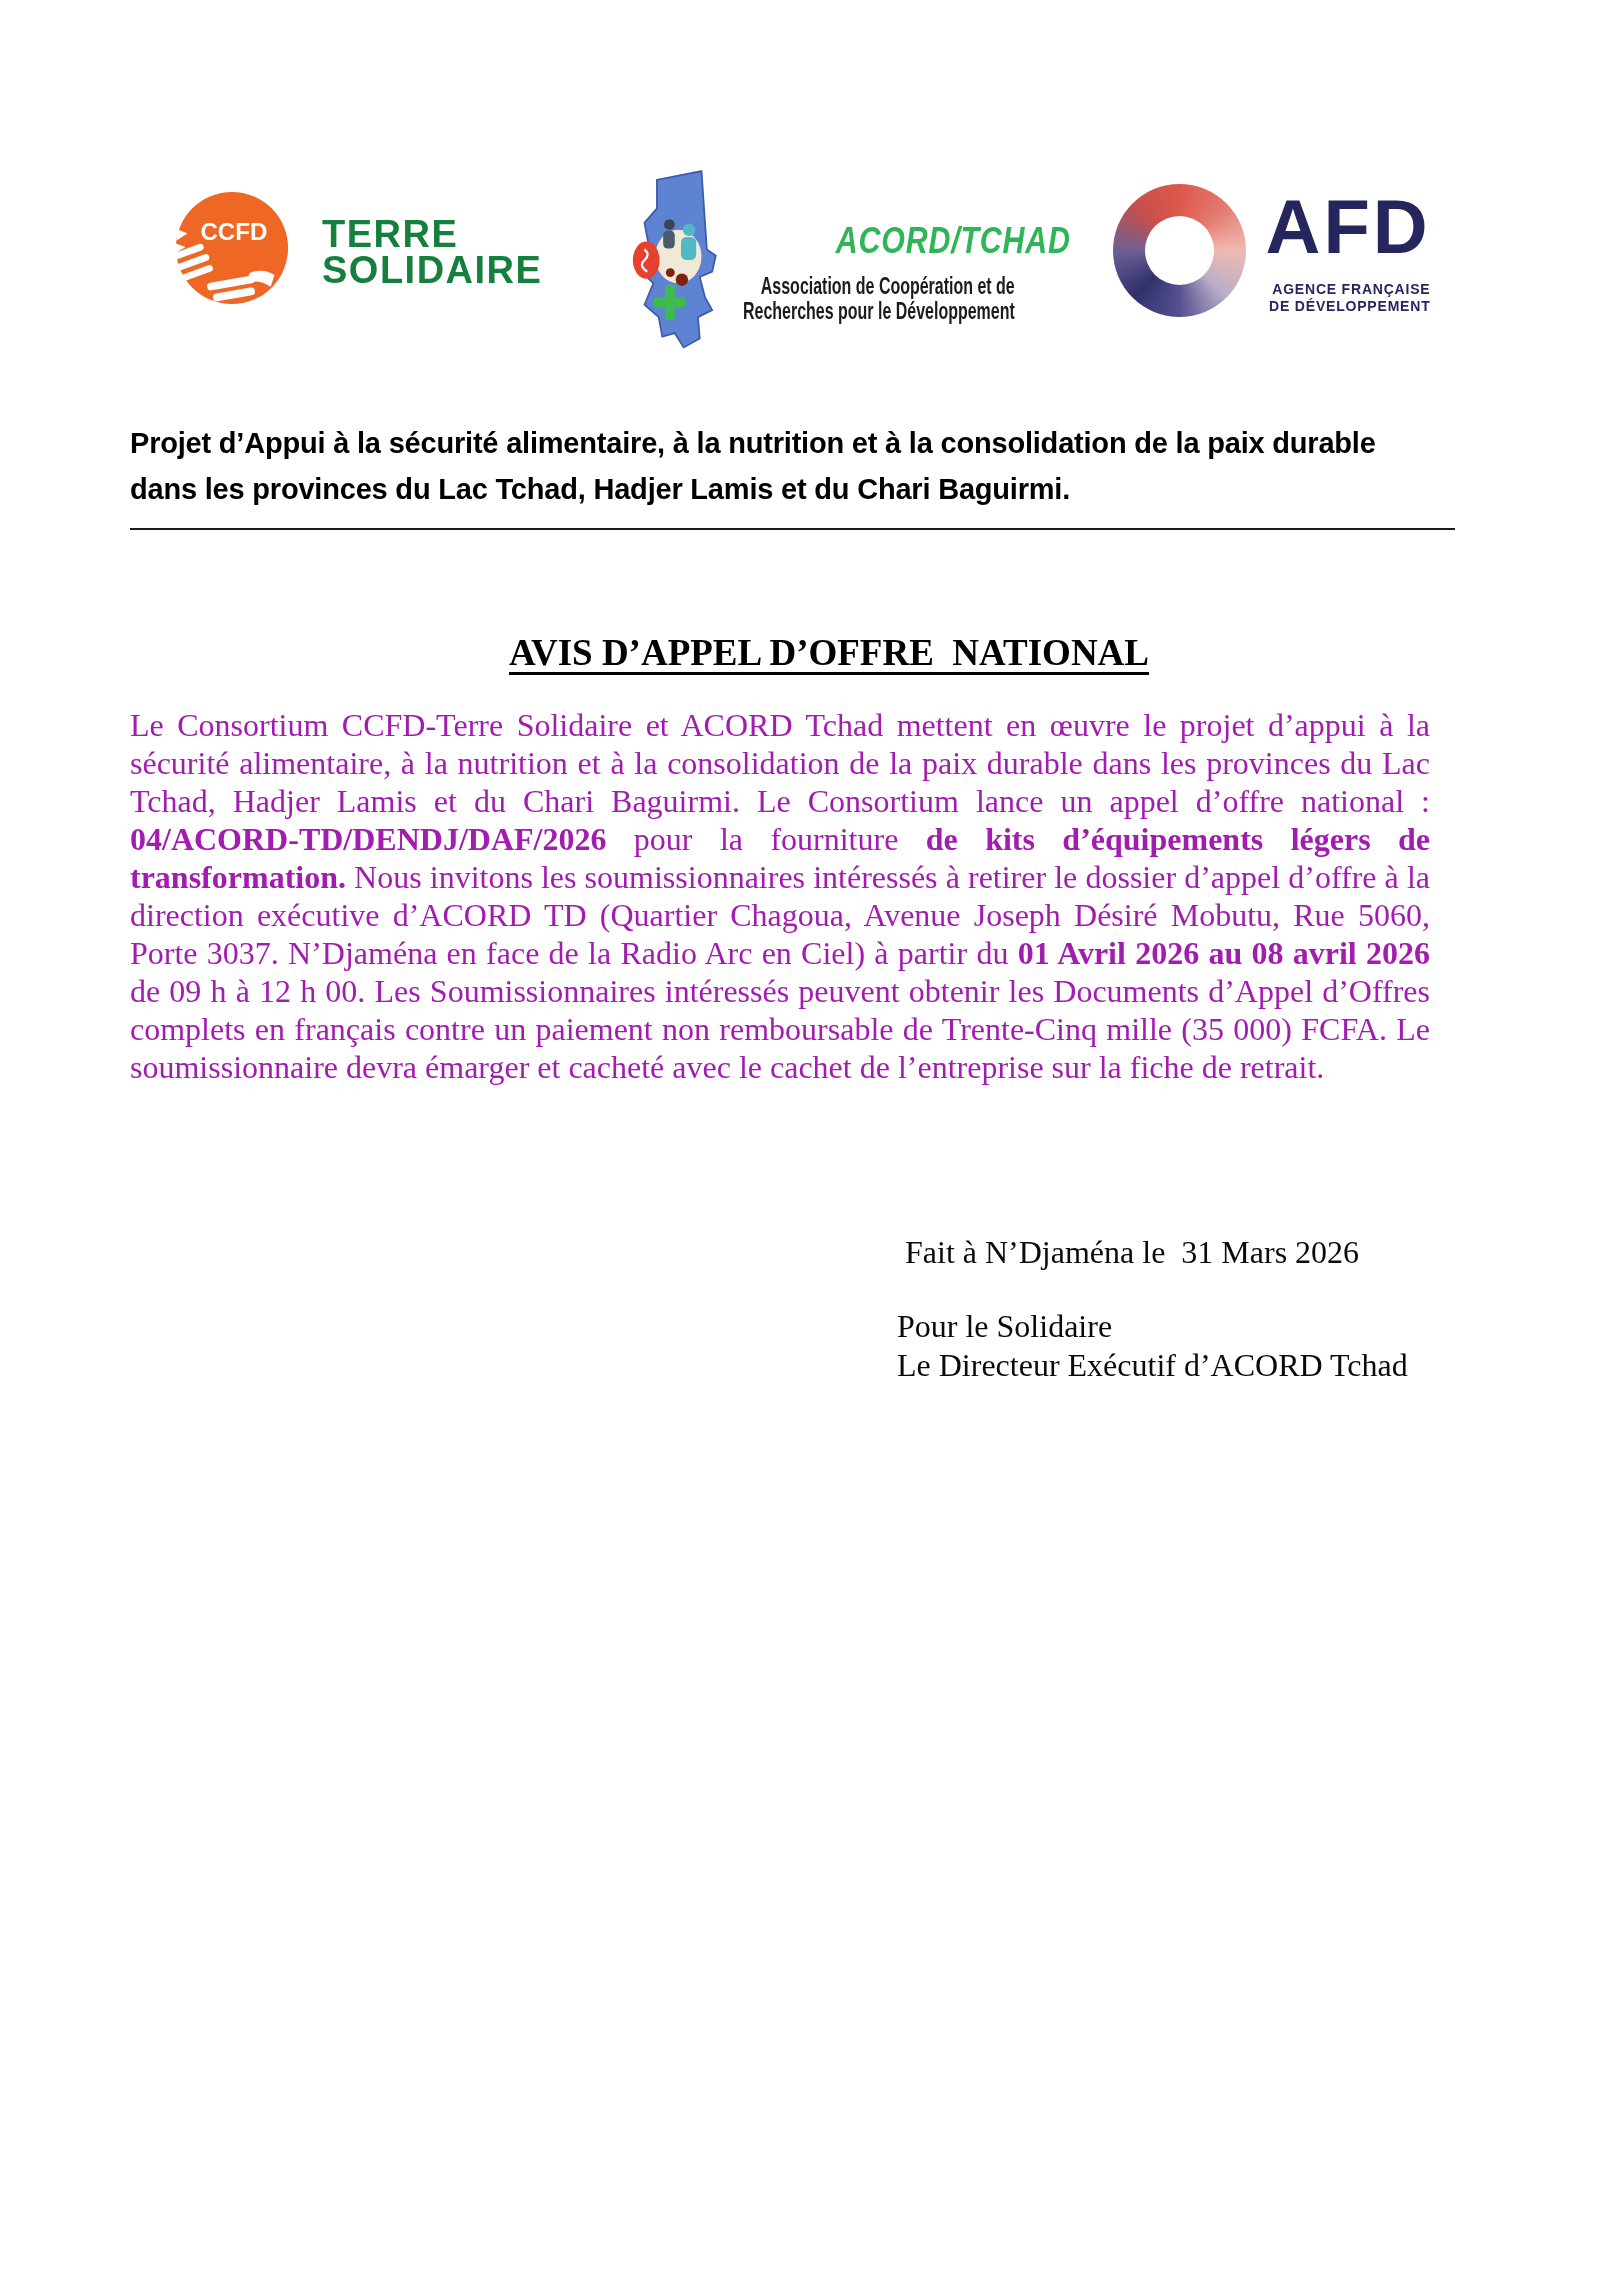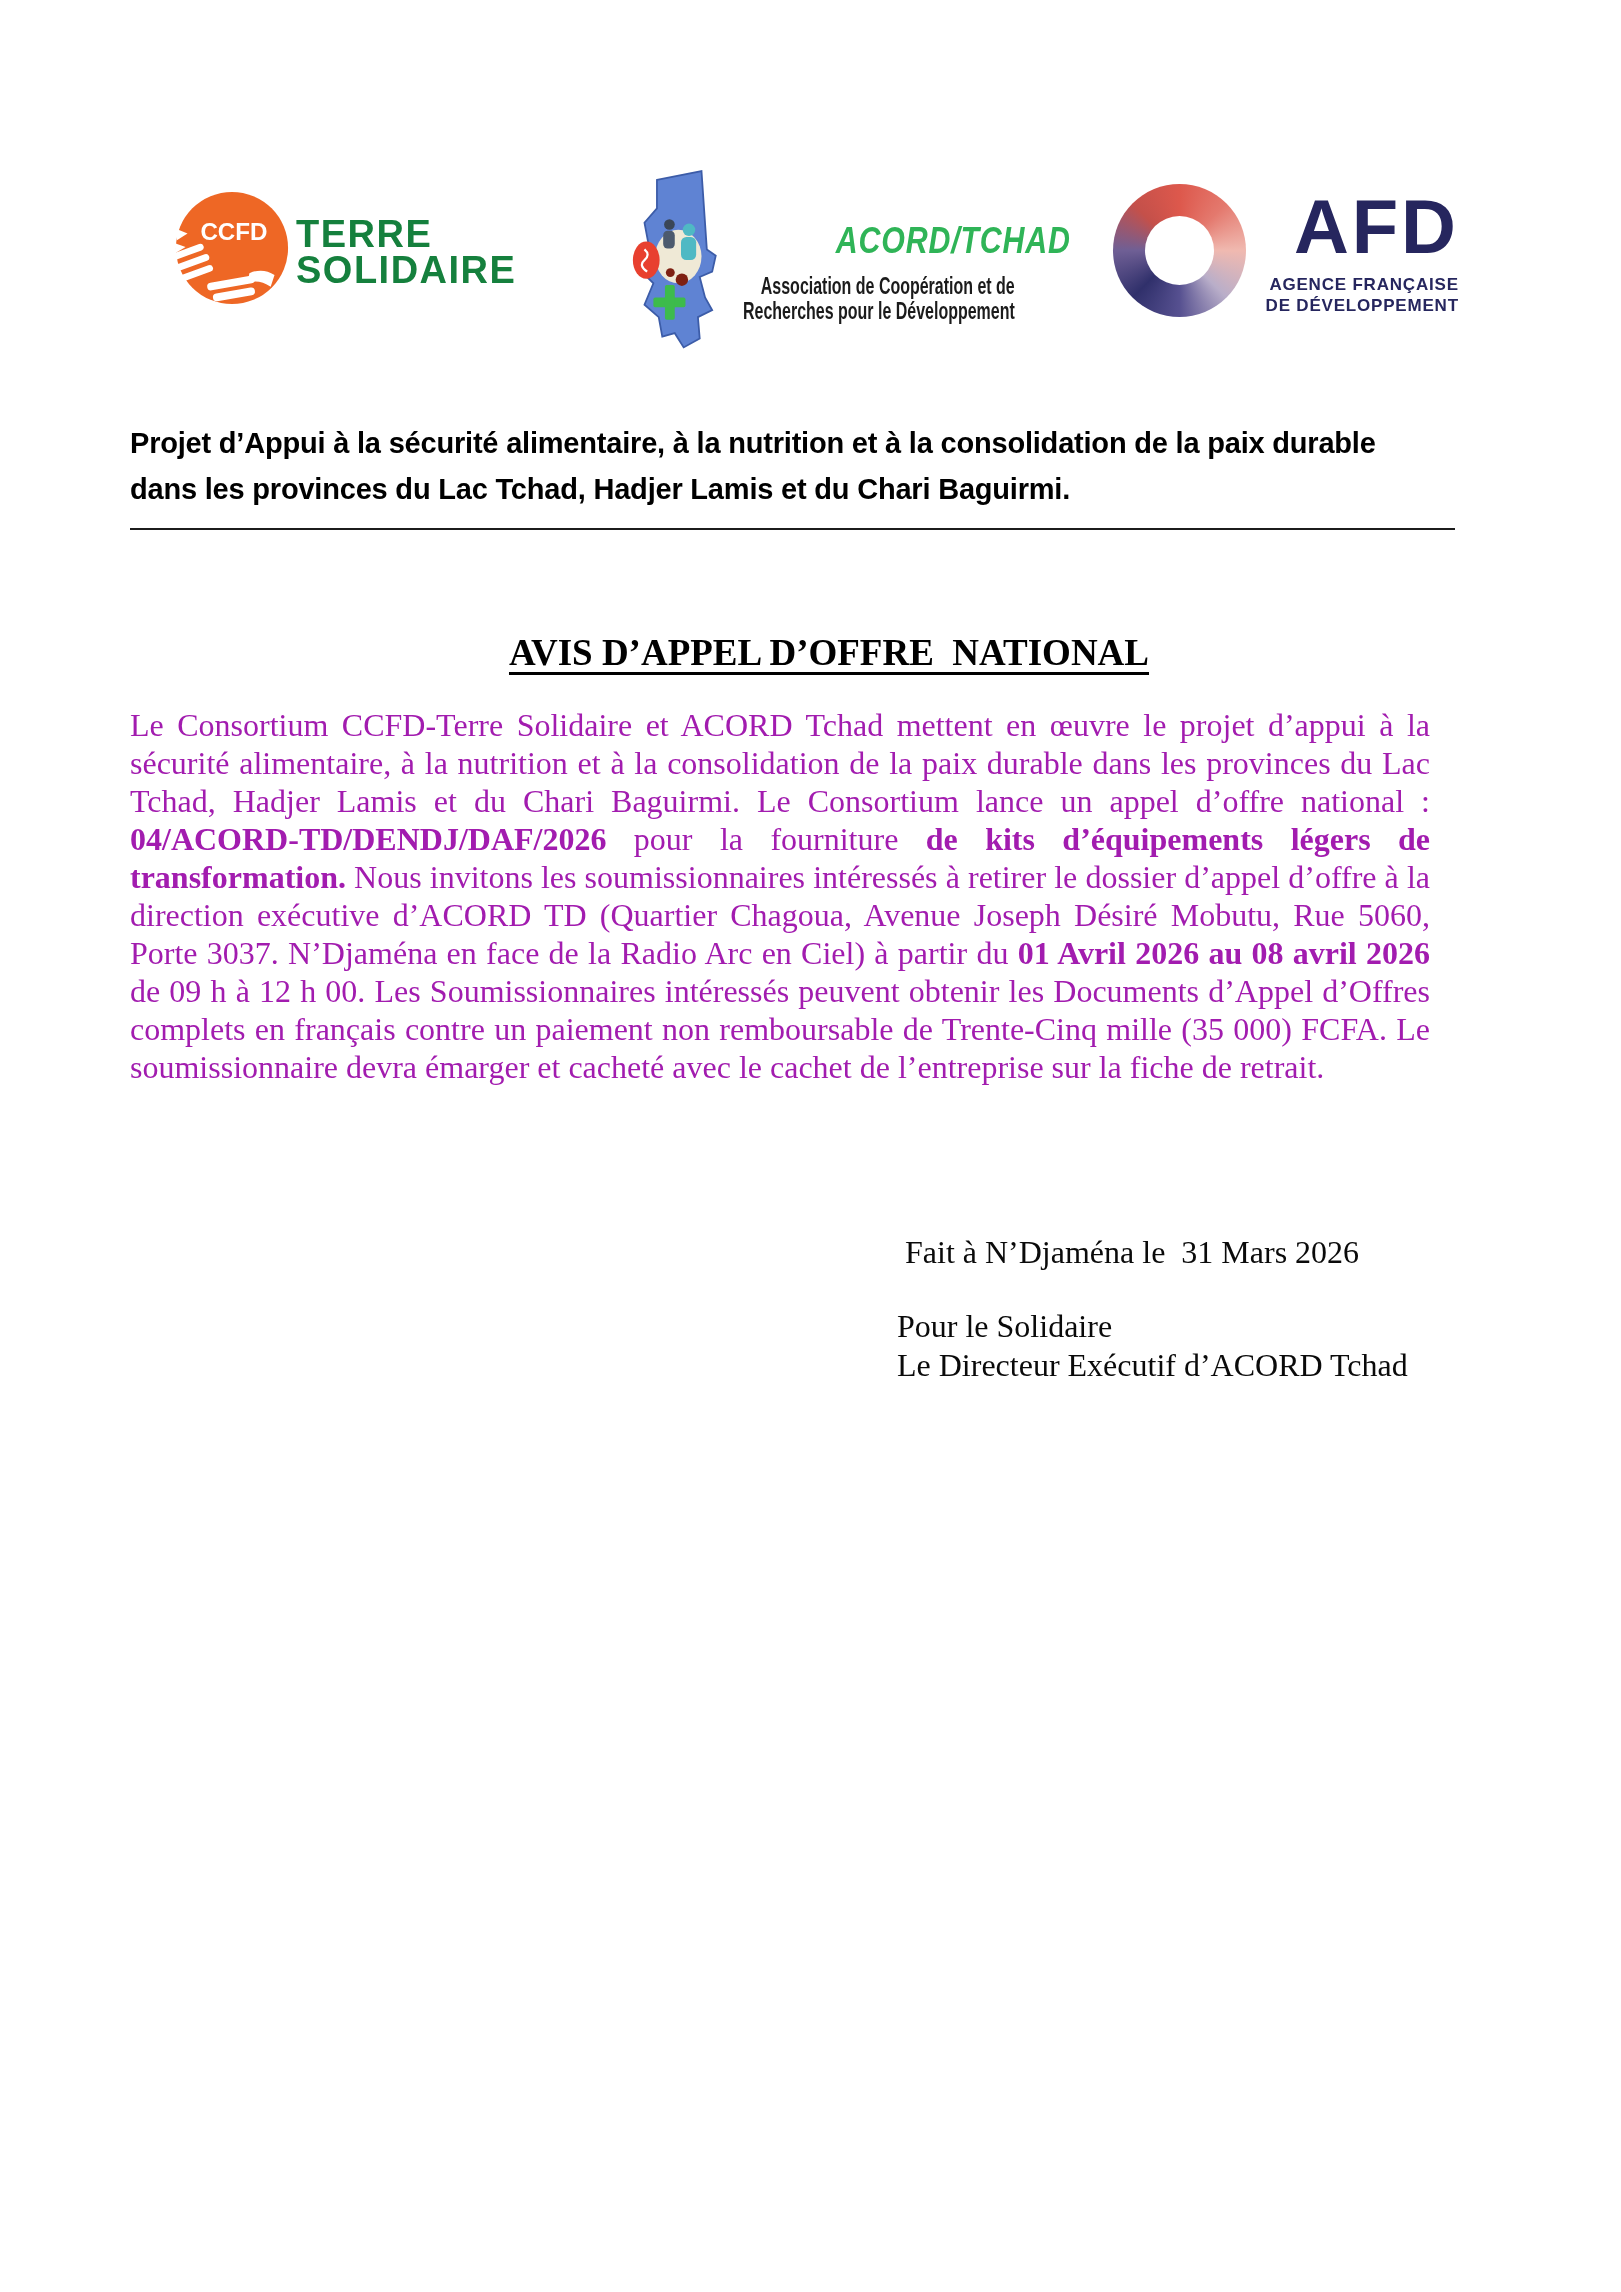--- a/index.html
+++ b/index.html
@@ -4,21 +4,21 @@
 <style>
   * { margin:0; padding:0; box-sizing:border-box; }
   html,body { background:#ffffff; }
   .page {
     position:relative; width:1621px; height:2293px; margin:0 auto;
     background:#ffffff; overflow:hidden;
     font-family:"Liberation Serif", serif; color:#0c0c0c;
   }
 
   
-  .ccfd-logo { position:absolute; left:174px; top:190px; display:flex; gap:6px; }
+  .ccfd-logo { position:absolute; left:174px; top:190px; display:flex; gap:32px; }
   .ccfd-wordmark {
     margin-top:25.5px;
     font-family:"Liberation Sans", sans-serif; font-weight:800;
     font-size:38px; line-height:0.97; letter-spacing:1.5px; color:#15803d;
   }
 
   
   .acord-logo { position:absolute; left:632px; top:165px; display:flex; gap:13px;text-align:right; }
   .acord-text { margin-top:55px; }
   .acord-name {
@@ -39,21 +39,21 @@
     position:relative; width:133px; height:133px; border-radius:50%;
     background:conic-gradient(from 225deg,
       #30306b, #6f5f95, #c4504a, #dd584c, #e4796e, #f0b9b0, #b9aec9, #565090, #30306b);
   }
   .afd-ring::after {
     content:""; position:absolute; left:32px; top:32px; width:69px; height:69px;
     border-radius:50%; background:#ffffff;
   }
   .afd-text { margin-top:9.8px; font-family:"Liberation Sans", sans-serif; color:#26265E; }
   .afd-acronym { font-size:76px; font-weight:700; line-height:0.88; letter-spacing:2.9px; }
-  .afd-sub { margin-top:13px; font-size:17px; font-weight:600; letter-spacing:0.8px; line-height:1.25; }
+  .afd-sub { margin-top:20px; font-size:14px; font-weight:600; letter-spacing:0.8px; line-height:1.25; }
 
   
   .header-block {
     position:absolute; left:130px; top:420px; width:1325px;
     font-family:"Liberation Sans", sans-serif; font-weight:700;
     font-size:29px; line-height:46px; color:#000;
     letter-spacing:-0.2px;
     border-bottom:2.9px solid #1c1c1c; padding-bottom:15.7px;
   }
   .header-line { white-space:nowrap; }

